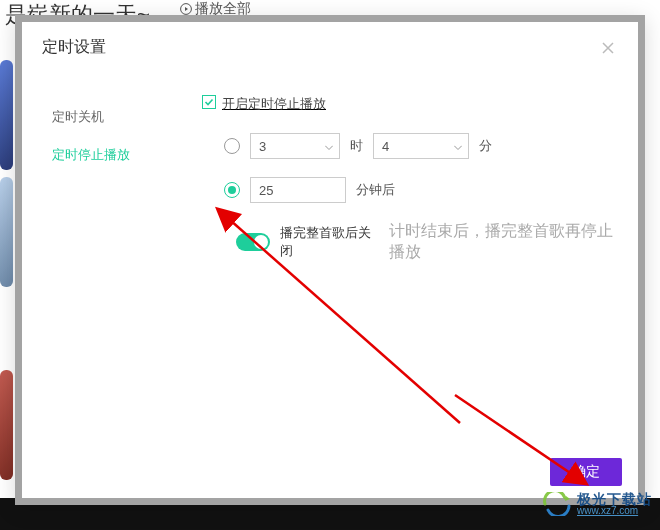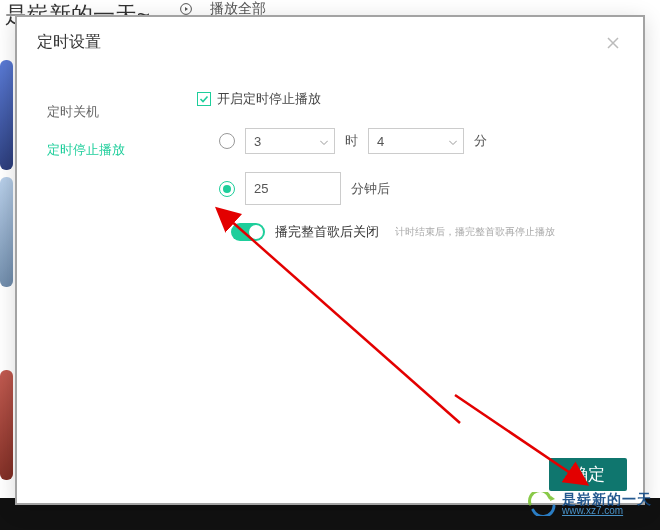--- a/index.html
+++ b/index.html
@@ -29,35 +29,35 @@
       font-size: 22px;
       font-weight: 300;
     }
     .bg-play {
       position: absolute;
       top: 0px; left: 180px;
       color: #555;
       font-size: 14px;
       display: flex;
       align-items: center;
-      gap: 18px;
+      gap: 3px;
     }
     .bg-black-bar {
       position: absolute;
       left: 0; right: 0; bottom: 0;
       height: 32px;
       background: #111;
     }
     .modal {
       position: absolute;
       left: 15px; top: 15px;
       width: 630px;
       height: 490px;
       background: #fff;
-      border: 2px solid #a3a3a3;
+      border: 7px solid #a3a3a3;
       box-shadow: 0 4px 20px rgba(0,0,0,0.15);
       z-index: 10;
       display: flex;
       flex-direction: column;
     }
     .modal-header {
       padding: 15px 20px;
       display: flex;
       align-items: center;
       justify-content: space-between;
@@ -92,23 +92,23 @@
     }
     .sidebar-item.active {
       color: #1ece9b;
     }
     .content {
       flex: 1;
       padding: 22px 20px 0 20px;
     }
     .checkbox-row {
       display: flex;
-      align-items: center;
       gap: 6px;
       margin-bottom: 20px;
+      text-decoration: underline;
     }
     .checkbox {
       width: 14px; height: 14px;
       border: 1px solid #1ece9b;
       display: flex;
       align-items: center;
       justify-content: center;
       color: #1ece9b;
     }
     .checkbox svg { display:block; }
@@ -160,21 +160,21 @@
     .select.wide { width: 90px; }
     .select.wide2 { width: 96px; }
     .select .chev {
       position: absolute; right: 6px; top: 50%;
       transform: translateY(-50%);
       color: #999;
     }
     .unit { color:#555; font-size:13px; }
     .input {
       border: 1px solid #ccc;
-      height: 33px;
+      height: 26px;
       width: 96px;
       padding: 0 8px;
       display: flex;
       align-items: center;
       color: #555;
       font-size: 13px;
       background: #fff;
     }
     .toggle-row {
       display: flex;
@@ -199,34 +199,34 @@
       width: 14px; height: 14px;
       border-radius: 50%;
       background: #fff;
     }
     .toggle-label {
       color: #333;
       font-size: 13px;
     }
     .toggle-hint {
       color: #aaa;
-      font-size: 10px;
+      font-size: 16px;
       margin-left: 6px;
     }
     .modal-footer {
       display: flex;
       justify-content: flex-end;
       padding: 10px 16px 12px 0;
     }
     .confirm-btn {
-      background: #0f766e;
+      background: #6d28d9;
       color: #fff;
       padding: 5px 22px;
       border-radius: 2px;
-      font-size: 17px;
+      font-size: 14px;
       cursor: pointer;
     }
     .arrow {
       position: absolute;
       z-index: 20;
       pointer-events: none;
     }
     .watermark {
       position: absolute;
       right: 8px;
@@ -359,16 +359,16 @@
 
 <div class="watermark">
   <div class="wm-logo">
     <svg width="30" height="24" viewBox="0 0 30 24">
       <path d="M3 12 A10 10 0 0 1 23 6" fill="none" stroke="#7fc53a" stroke-width="3" stroke-linecap="round"></path>
       <path d="M6 18 A11 11 0 0 0 27 14" fill="none" stroke="#2d87d4" stroke-width="3" stroke-linecap="round"></path>
       <path d="M24 4 L28 7 L23 9 Z" fill="#7fc53a"></path>
     </svg>
   </div>
   <div class="wm-text">
-    <span class="wm-cn">是崭新的一天</span>
+    <span class="wm-cn">极光下载站</span>
     <span class="wm-url">www.xz7.com</span>
   </div>
 </div>
 
 </body></html>

